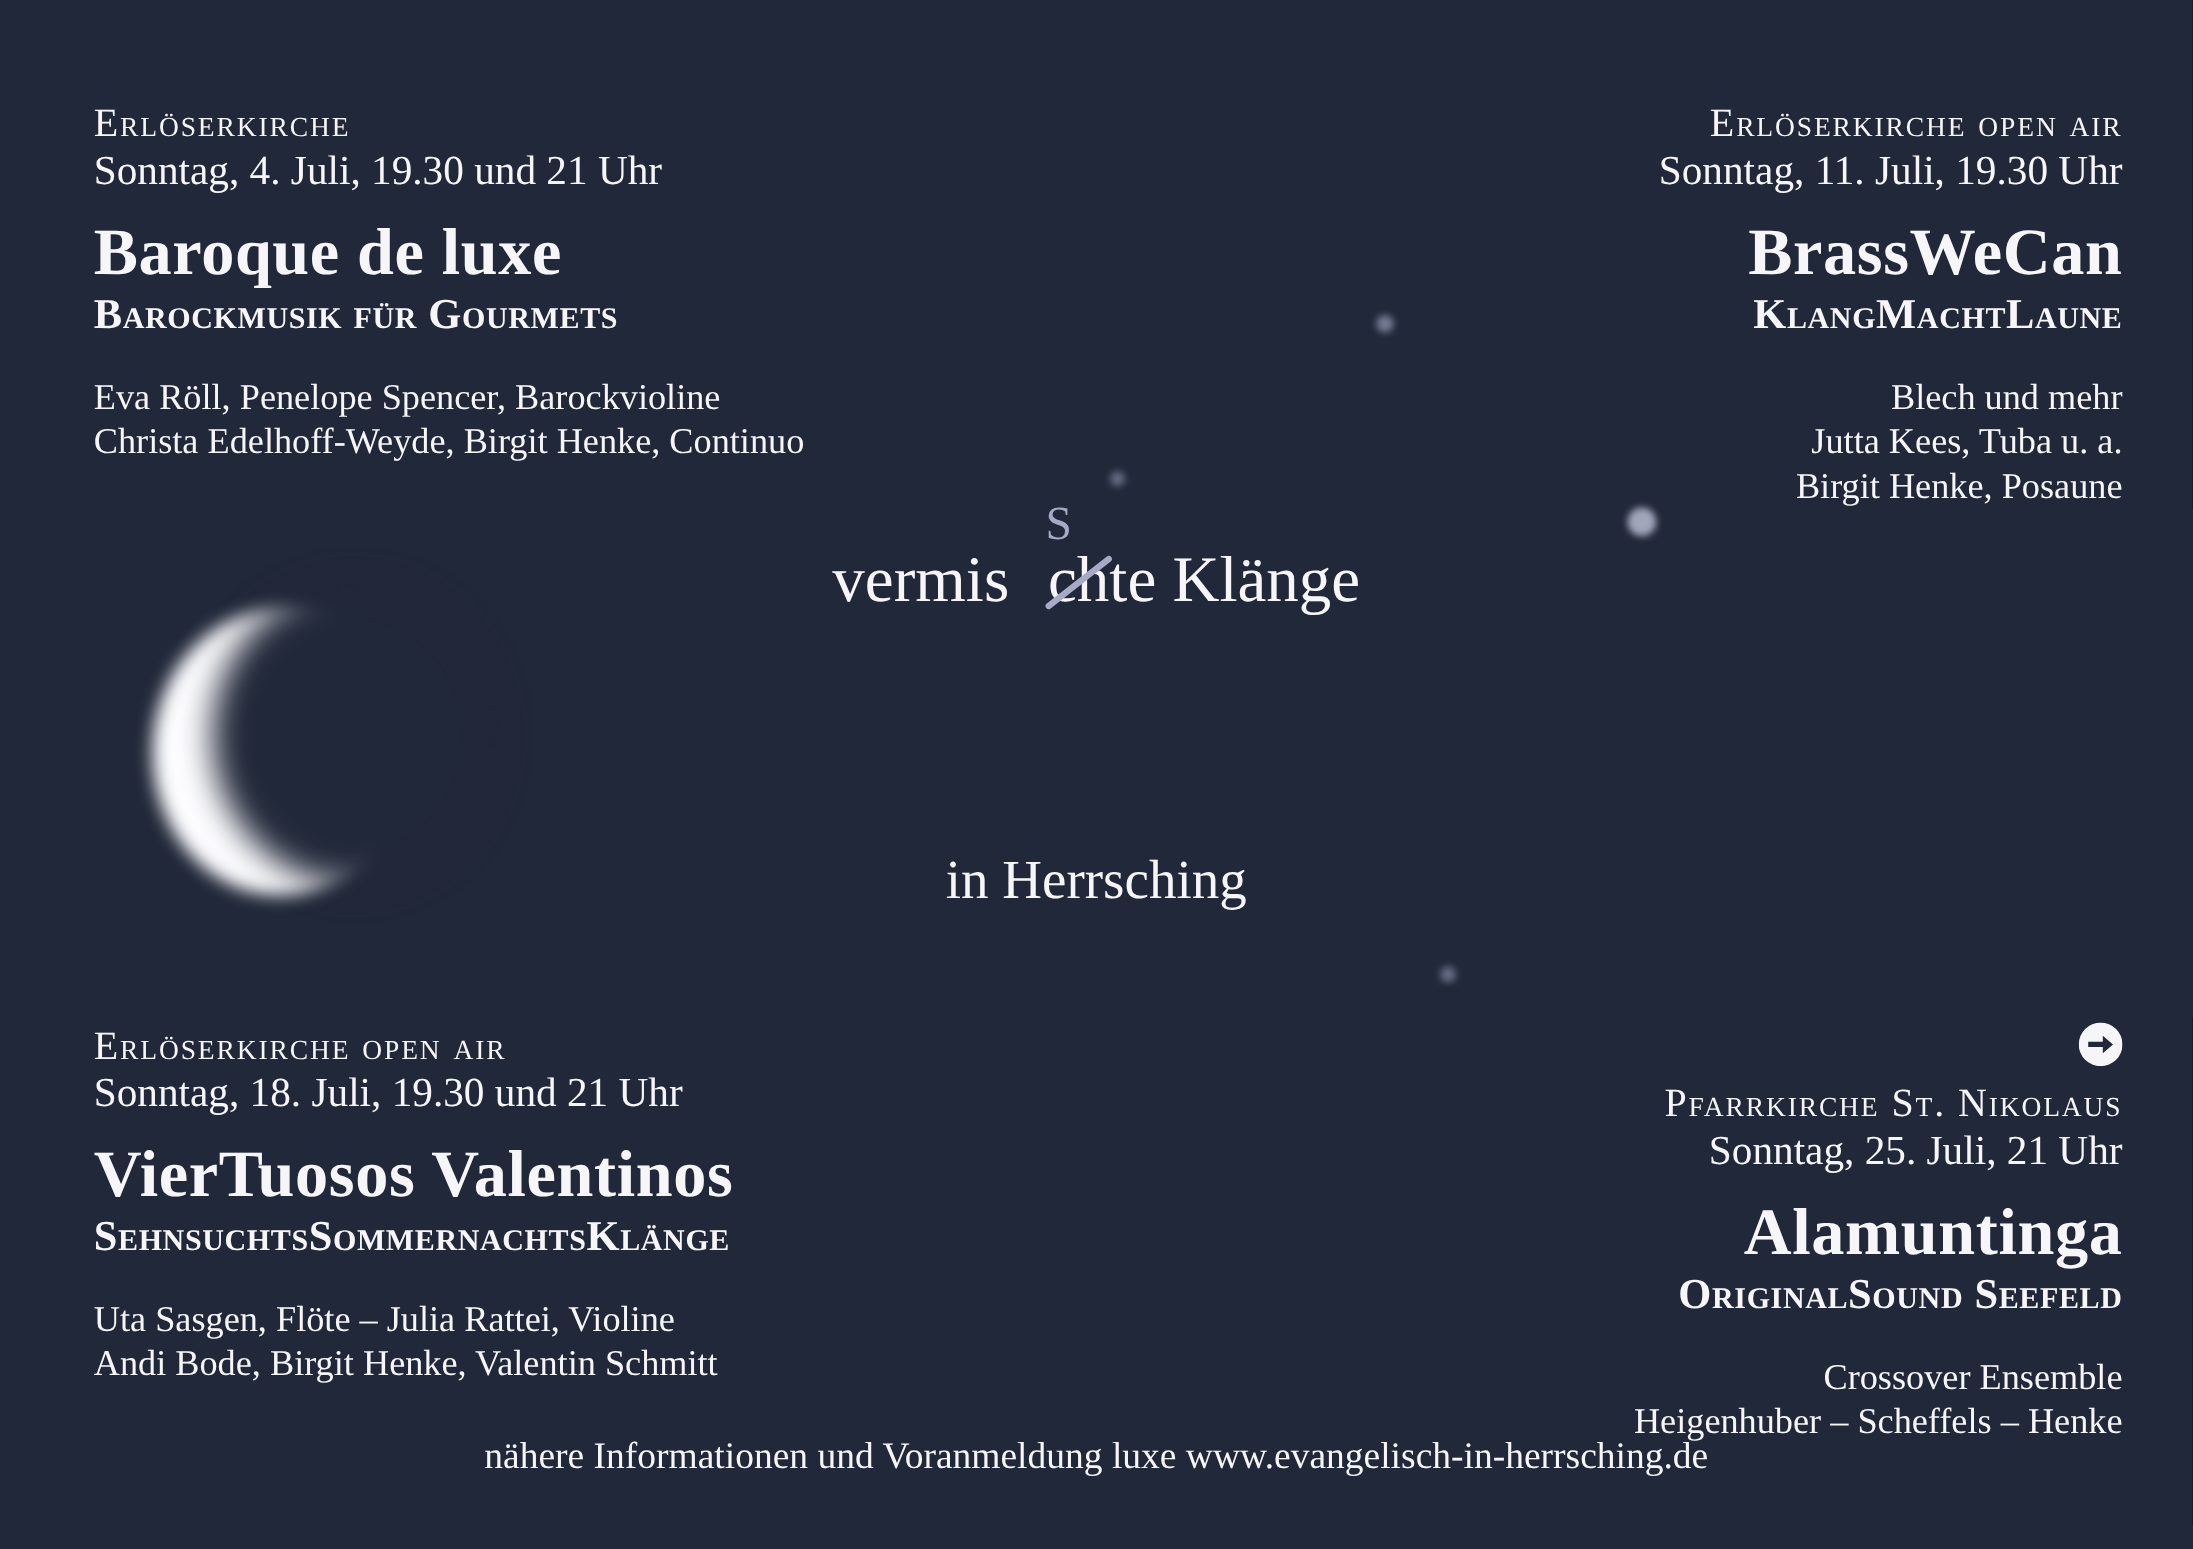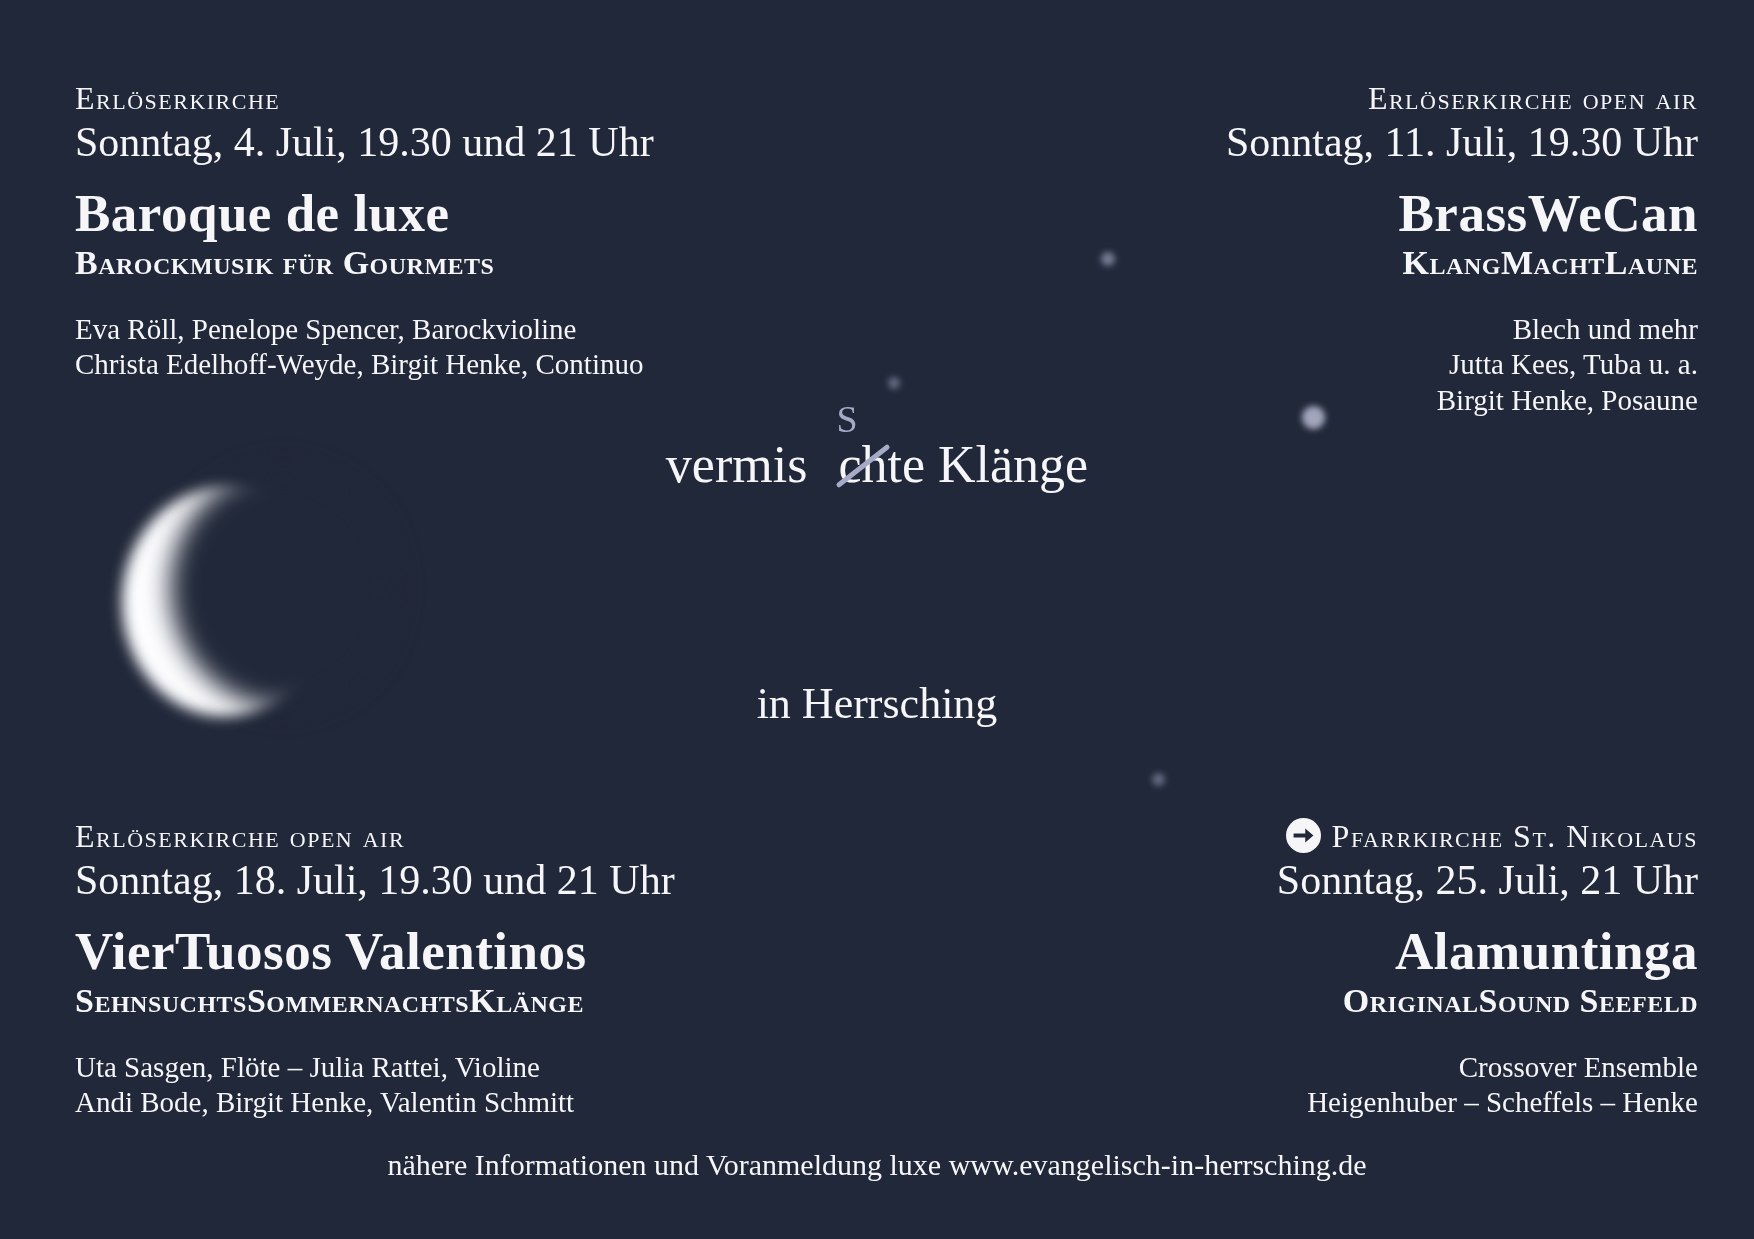--- a/index.html
+++ b/index.html
@@ -32,23 +32,23 @@
   .star.s2{left:888px;top:377px;width:12px;height:12px;opacity:.6;}
   .star.s3{left:1302px;top:406px;width:23px;height:23px;opacity:.95;background:#a9adc3;}
   .star.s4{left:1152px;top:773px;width:13px;height:13px;opacity:.6;}
   
   .block{position:absolute;width:640px;z-index:2;}
   .block.tl{left:75px;top:80px;}
   .block.tr{right:56px;top:80px;text-align:right;}
   .block.bl{left:75px;top:818px;}
   .block.br{right:56px;top:818px;text-align:right;}
   .venue{font-variant:small-caps;font-size:32px;letter-spacing:1.5px;line-height:1.15;}
-  .venue-row{display:flex;justify-content:flex-end;align-items:flex-start;gap:11px;}
+  .venue-row{display:flex;justify-content:flex-end;align-items:flex-end;gap:11px;flex-direction:column;}
   .venue-icon{width:35px;height:35px;display:inline-block;flex:0 0 auto;}
-  .date{font-size:42px;line-height:1.22;}
+  .date{font-size:33px;line-height:1.22;}
   .ctitle{font-size:53px;font-weight:bold;line-height:1.08;margin-top:17px;letter-spacing:.5px;}
   .csub{font-size:34px;font-weight:bold;font-variant:small-caps;letter-spacing:.5px;line-height:1.25;}
   .performers{margin-top:27px;font-size:29px;line-height:1.22;}
   
   .overline{
     position:absolute;left:0;right:0;top:436px;text-align:center;
     font-size:52px;line-height:1.1;z-index:2;
   }
   .inserted-letter{
     position:absolute;top:-36px;left:calc(50% - 30px);

